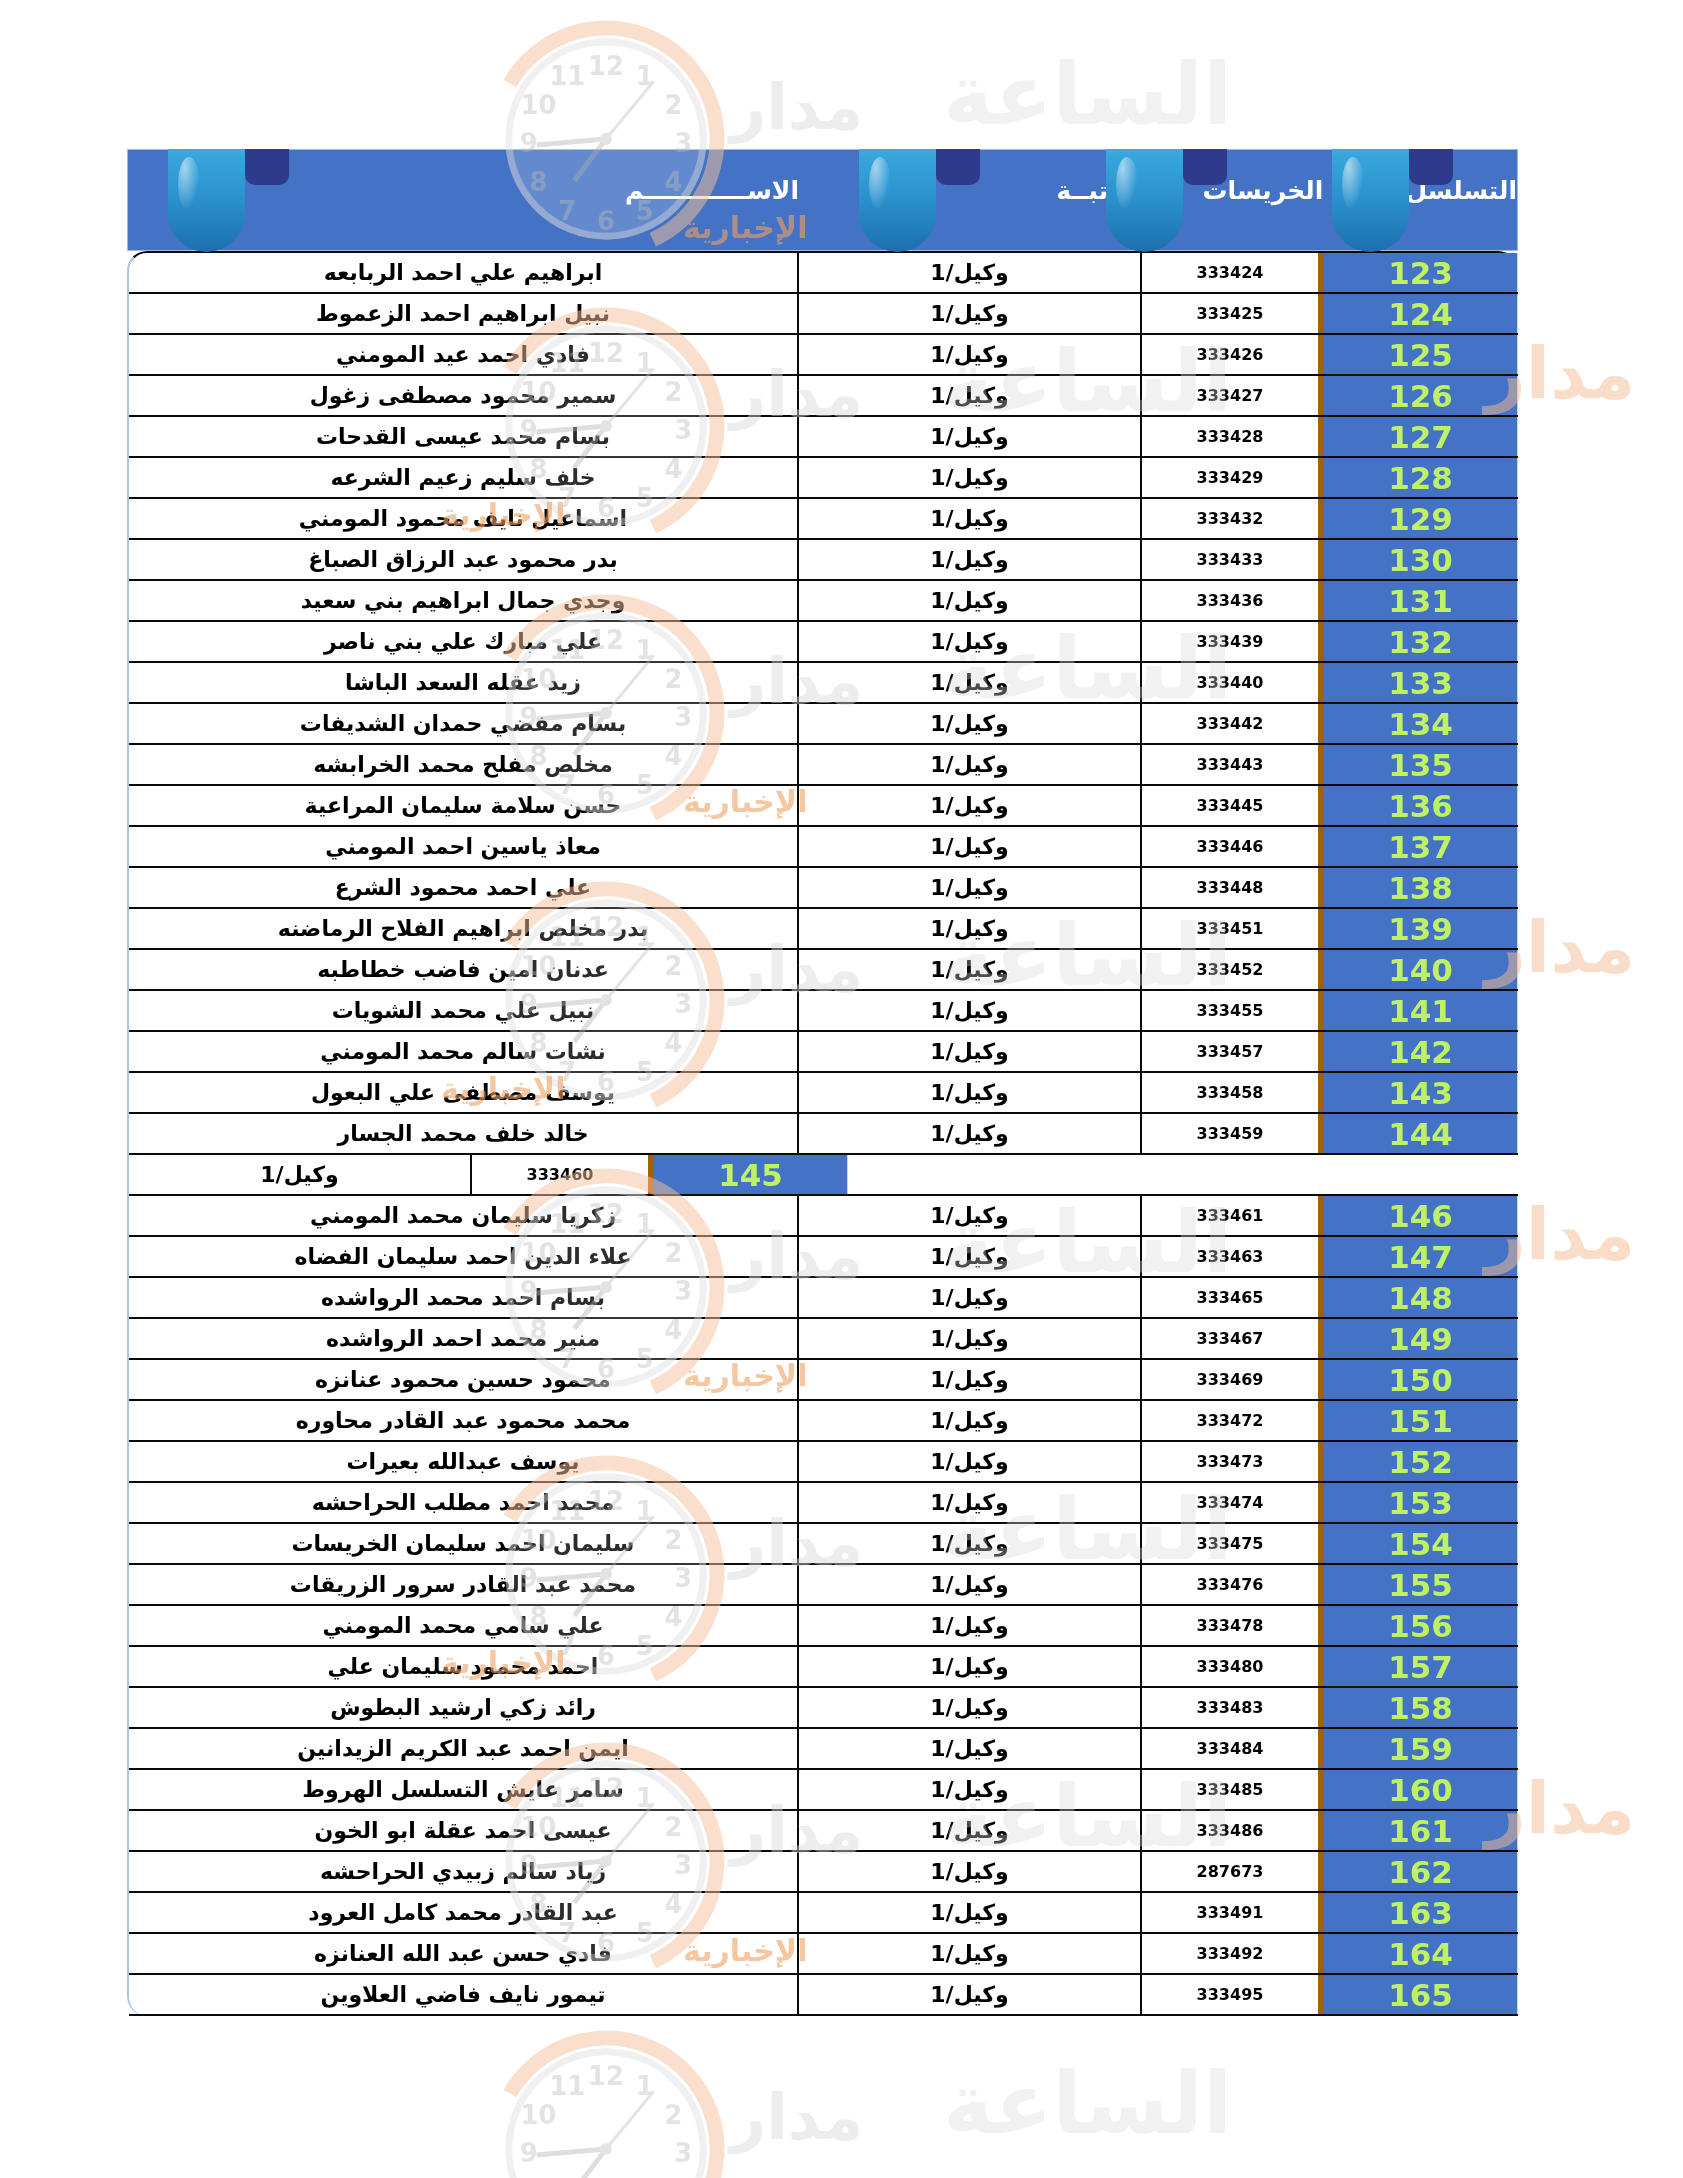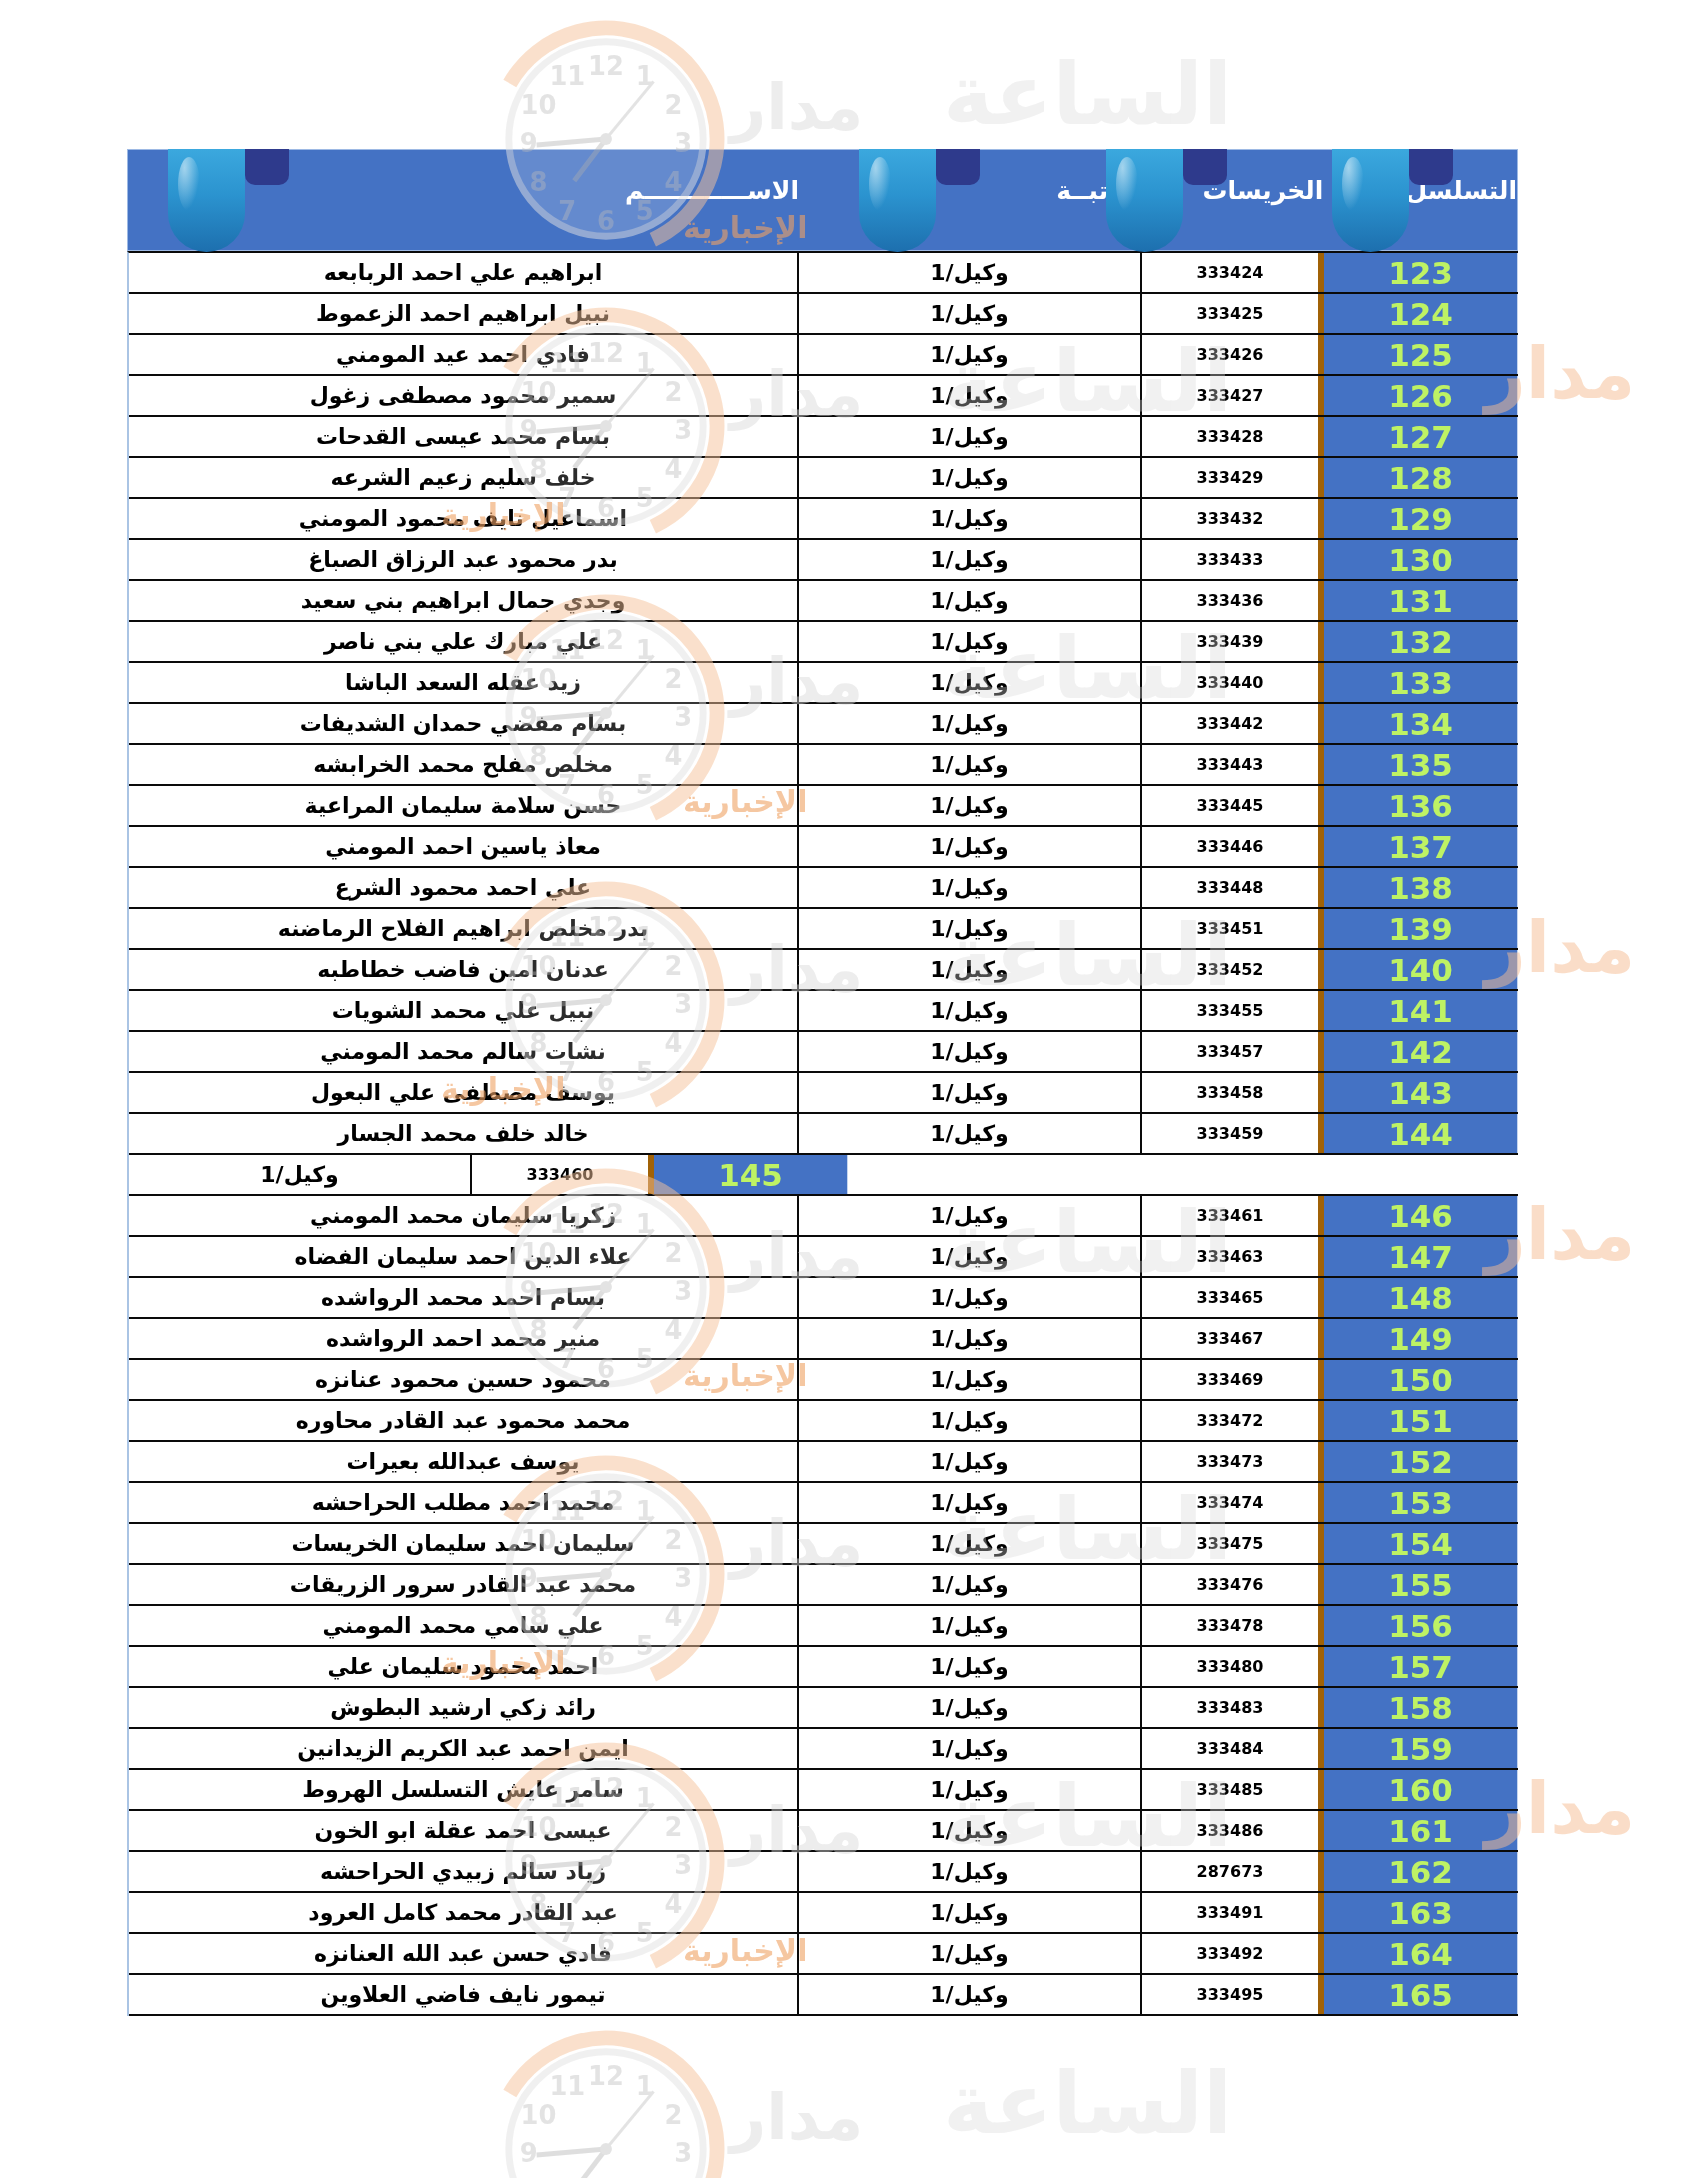--- a/index.html
+++ b/index.html
@@ -30,21 +30,21 @@
   }
   .ribbon::after{
     content:"";position:absolute;left:10px;top:8px;width:22px;height:54px;
     background:radial-gradient(ellipse at 30% 20%,rgba(255,255,255,.55),rgba(255,255,255,0) 70%);
     border-radius:50%;
   }
   .notch{
     position:absolute;top:-1px;width:44px;height:36px;background:#2e3a8c;
     border-radius:0 0 10px 10px;z-index:2;
   }
-  .tbody{border-top:2px solid #0a0a0a;border-left:2px solid #aac4e4;box-sizing:border-box;}
+  .tbody{border-top:2px solid #0a0a0a;border-left:2px solid #aac4e4;box-sizing:border-box;border-radius:20px;}
   .row{display:flex;flex-direction:row;height:41px;box-sizing:border-box;border-bottom:2px solid #0a0a0a;}
   .cell{
     display:flex;align-items:center;justify-content:center;
     box-sizing:border-box;height:100%;font-weight:bold;color:#000;
     white-space:nowrap;overflow:hidden;
   }
   .c-name{width:670px;font-size:22px;border-right:2px solid #0a0a0a;}
   .c-rank{width:343px;font-size:22px;border-right:2px solid #0a0a0a;}
   .c-num {width:182px;font-size:16px;border-right:6px solid #a16207;}
   .c-seq {width:194px;font-size:31px;color:#bef264;background:#4472c4;border-right:1px solid #c5d5ee;}

